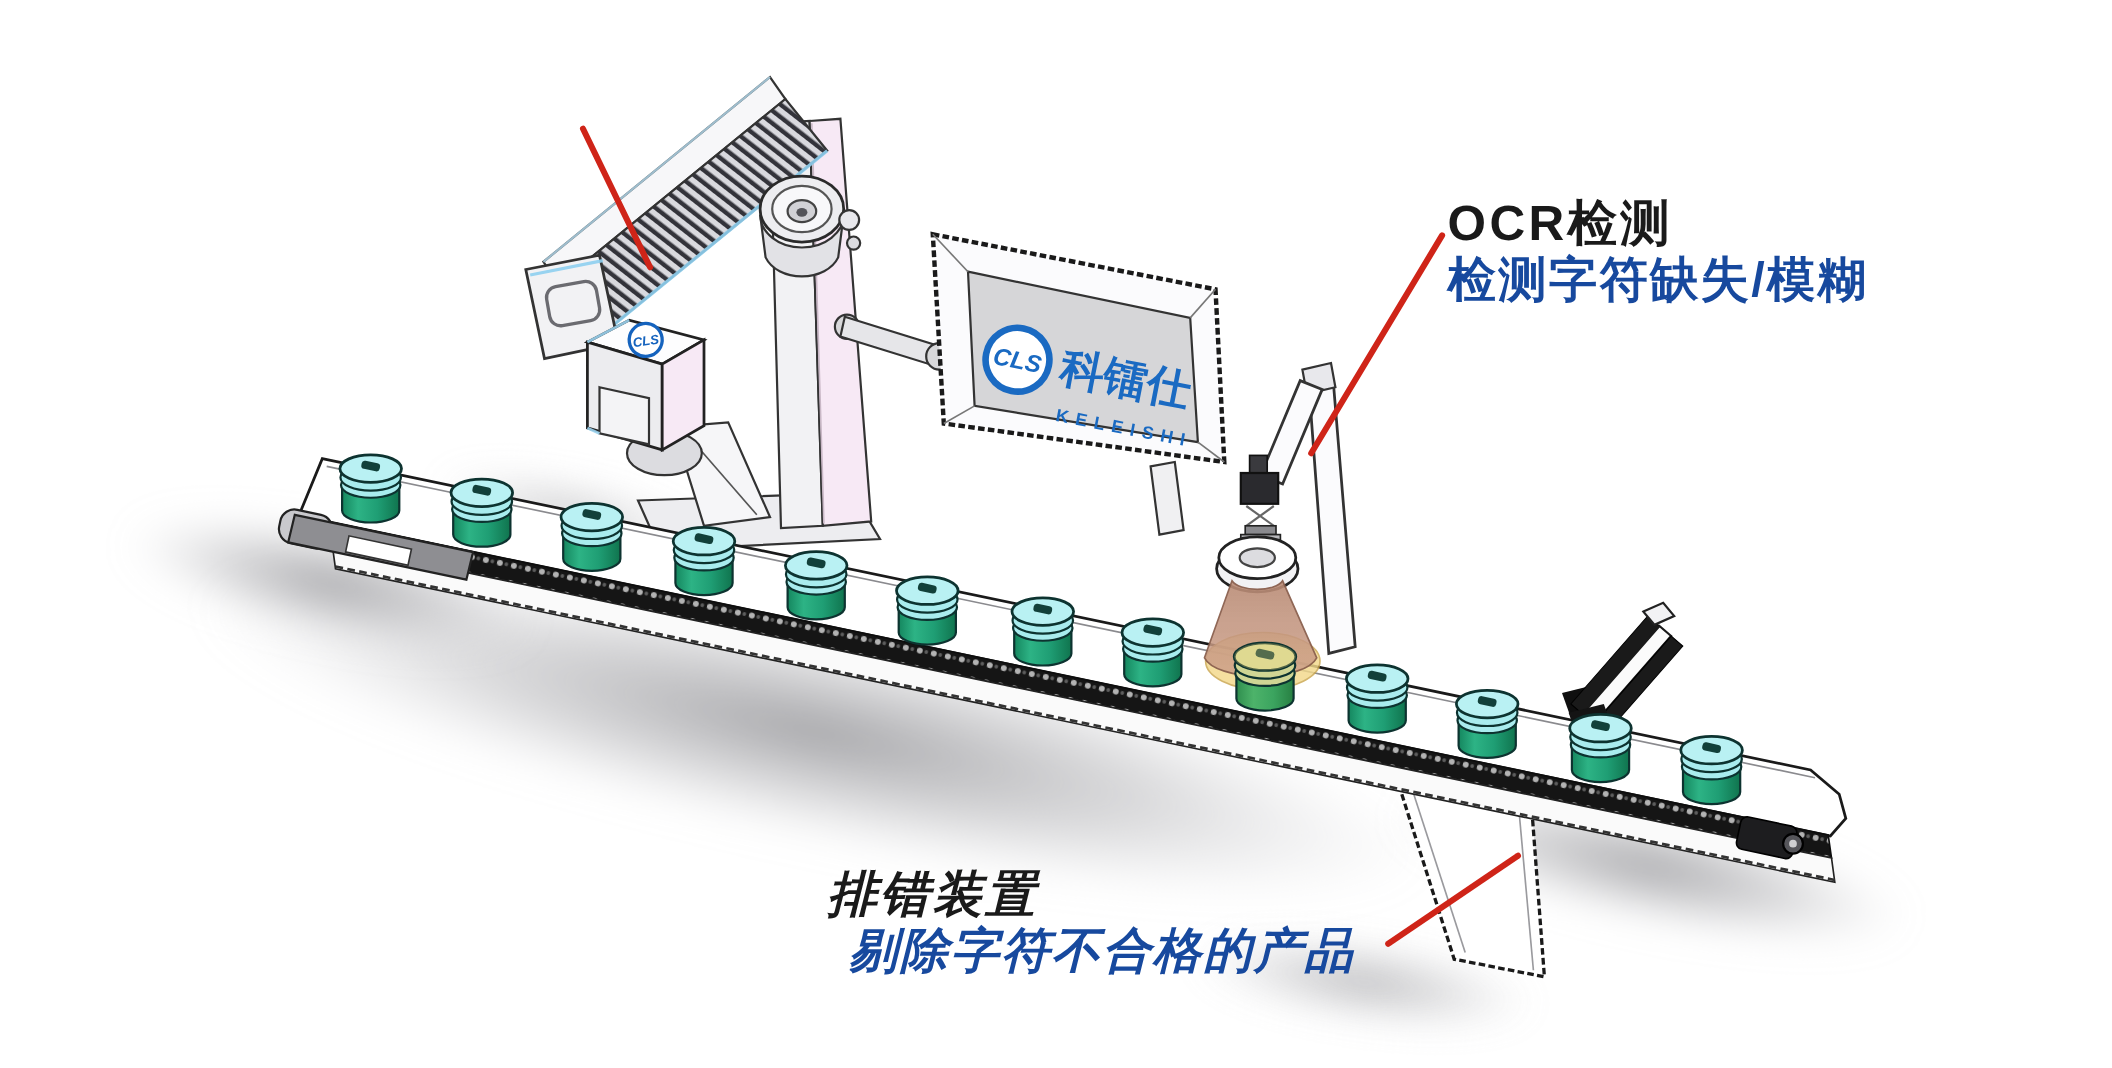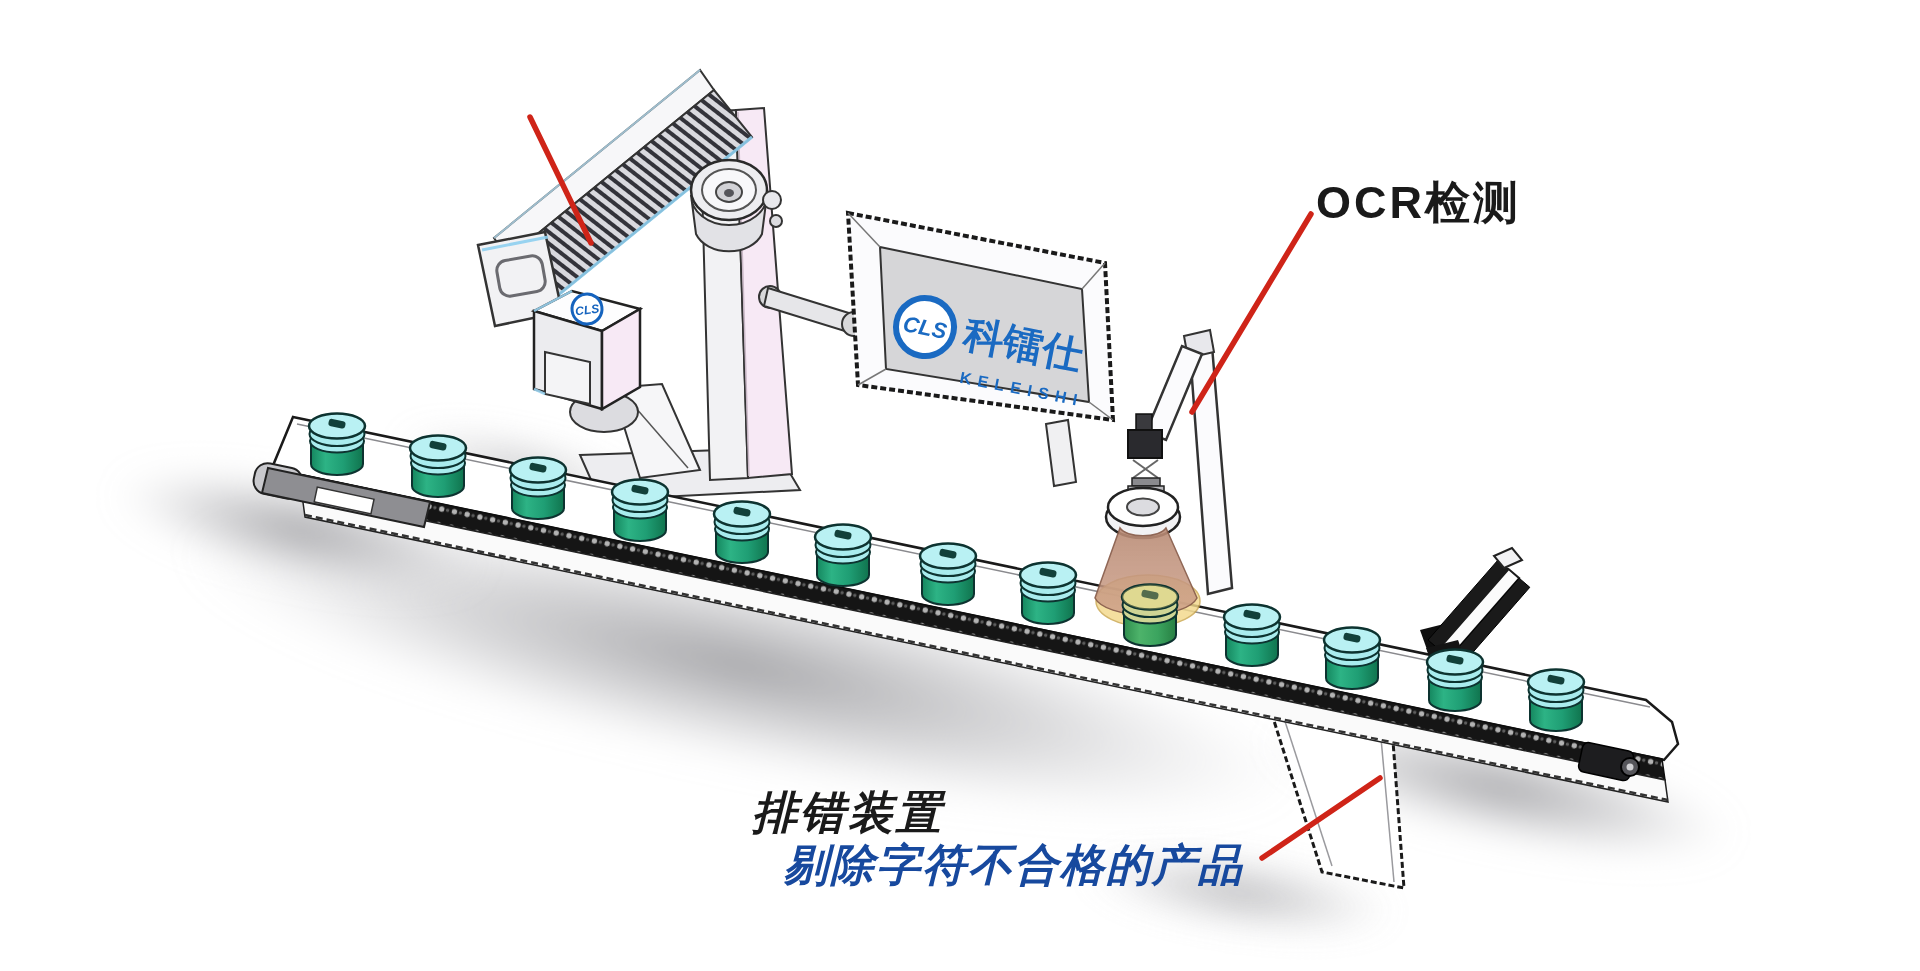--- a/index.html
+++ b/index.html
@@ -7,21 +7,21 @@
     position:relative;width:1920px;height:971px;overflow:hidden;background:#ffffff;
     font-family:"Liberation Sans","DejaVu Sans",sans-serif;
   }
   .stage svg{position:absolute;left:0;top:0;}
   .label{position:absolute;white-space:nowrap;line-height:1.18;}
   .label-title{color:#1a1a1a;font-size:45px;font-weight:600;letter-spacing:3px;}
   .label-sub{color:#17499e;font-size:44px;font-weight:600;letter-spacing:2px;}
   #label-laser{left:238px;top:2px;}
   #label-ocr{left:1316px;top:136px;margin-top:40px;}
   #label-reject{left:752px;top:786px;font-style:italic;}
-  #label-reject .label-sub{margin-left:32px;}
+  #label-reject .label-sub{margin-left:20px;}
 </style>
 </head>
 <body>
 
 <div class="stage">
 
 <svg width="1920" height="971" viewBox="0 0 1920 971">
   <defs>
     <radialGradient id="shadGrad">
       <stop offset="0" stop-color="#8f8f93" stop-opacity="0.8"></stop>
@@ -299,20 +299,21 @@
   <g>
     <line x1="530" y1="117" x2="591" y2="243" stroke="#cf2418" stroke-width="5.5" stroke-linecap="round"></line>
     <line x1="1311" y1="214" x2="1192" y2="412" stroke="#cf2418" stroke-width="5.5" stroke-linecap="round"></line>
     <line x1="1262" y1="858" x2="1380" y2="778" stroke="#cf2418" stroke-width="5.5" stroke-linecap="round"></line>
   </g>
 </svg>
 
 
 <div class="label" id="label-ocr">
   <div class="label-title">OCR检测</div>
+  <div class="label-sub">检测字符缺失/模糊</div>
 </div>
 
 <div class="label" id="label-reject">
   <div class="label-title">排错装置</div>
   <div class="label-sub">剔除字符不合格的产品</div>
 </div>
 
 </div>
 
 </body></html>

